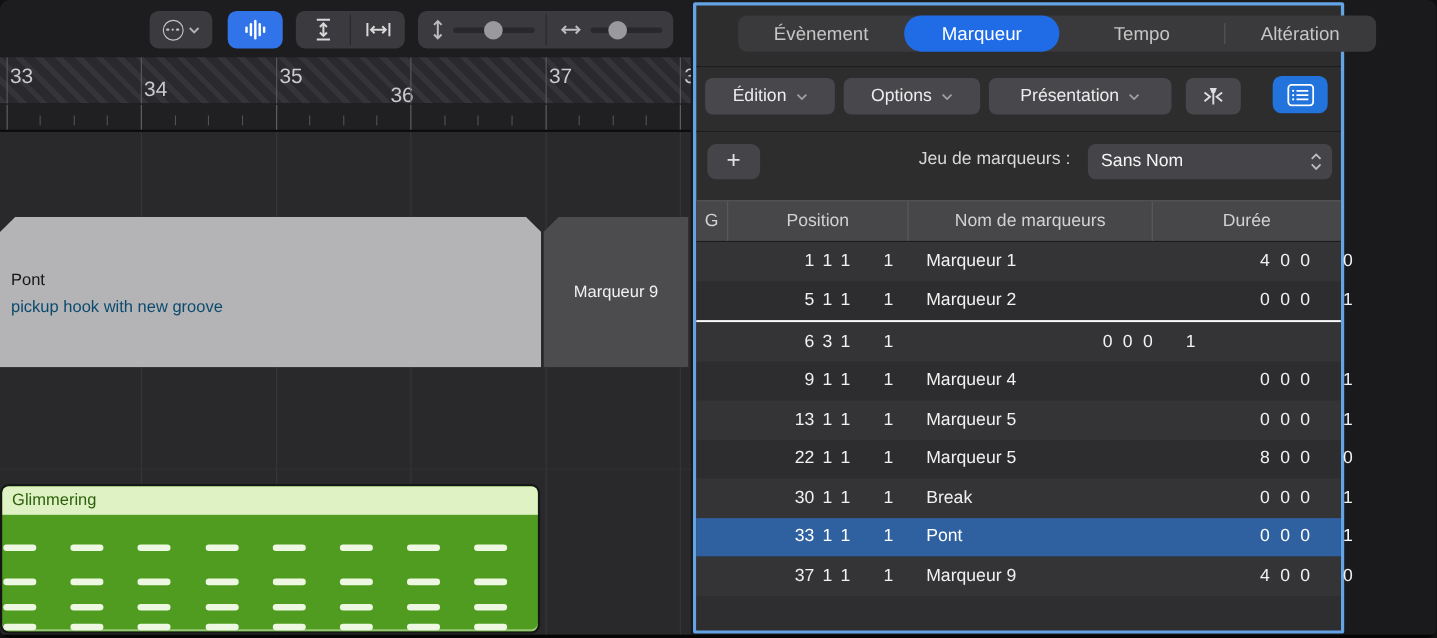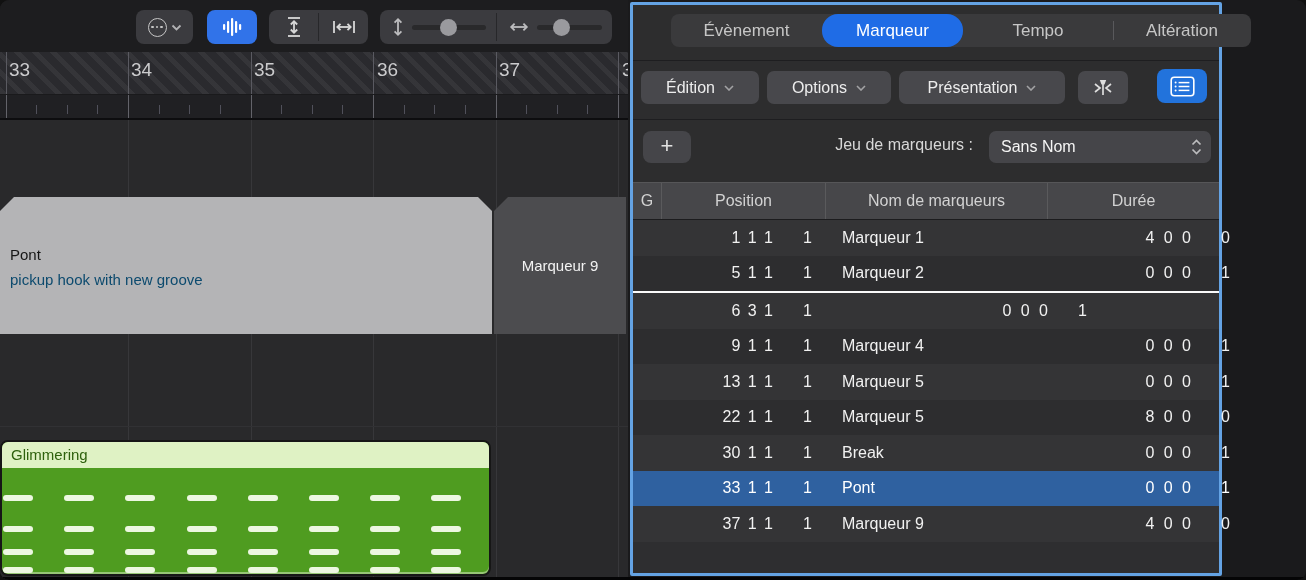--- a/index.html
+++ b/index.html
@@ -188,23 +188,23 @@
           <div class="slider-track">
             <div class="slider-thumb" style="left:16px;"></div>
           </div>
         </div>
       </div>
     </div>
 
     <div class="ruler">
       <div class="ruler-hatch" id="ruler-hatch">
           <div class="bar-label" style="left: 9px;">33</div>
-          <div class="bar-label" style="left: 131px;">34</div>
+          <div class="bar-label" style="left: 131px; margin-top: 12px;">34</div>
           <div class="bar-label" style="left: 254px;">35</div>
-          <div class="bar-label" style="left: 377px;">36</div>
+          <div class="bar-label" style="left: 355px; margin-top: 18px;">36</div>
           <div class="bar-label" style="left: 499px;">37</div>
           <div class="bar-label" style="left: 622px;">38</div>
           <div class="bar-line-upper" style="left: 5.5px;"></div>
           <div class="bar-line-upper" style="left: 128px;"></div>
           <div class="bar-line-upper" style="left: 250.5px;"></div>
           <div class="bar-line-upper" style="left: 373px;"></div>
           <div class="bar-line-upper" style="left: 495.5px;"></div>
           <div class="bar-line-upper" style="left: 618px;"></div>
         </div>
       <div class="ruler-beats" id="ruler-beats">

